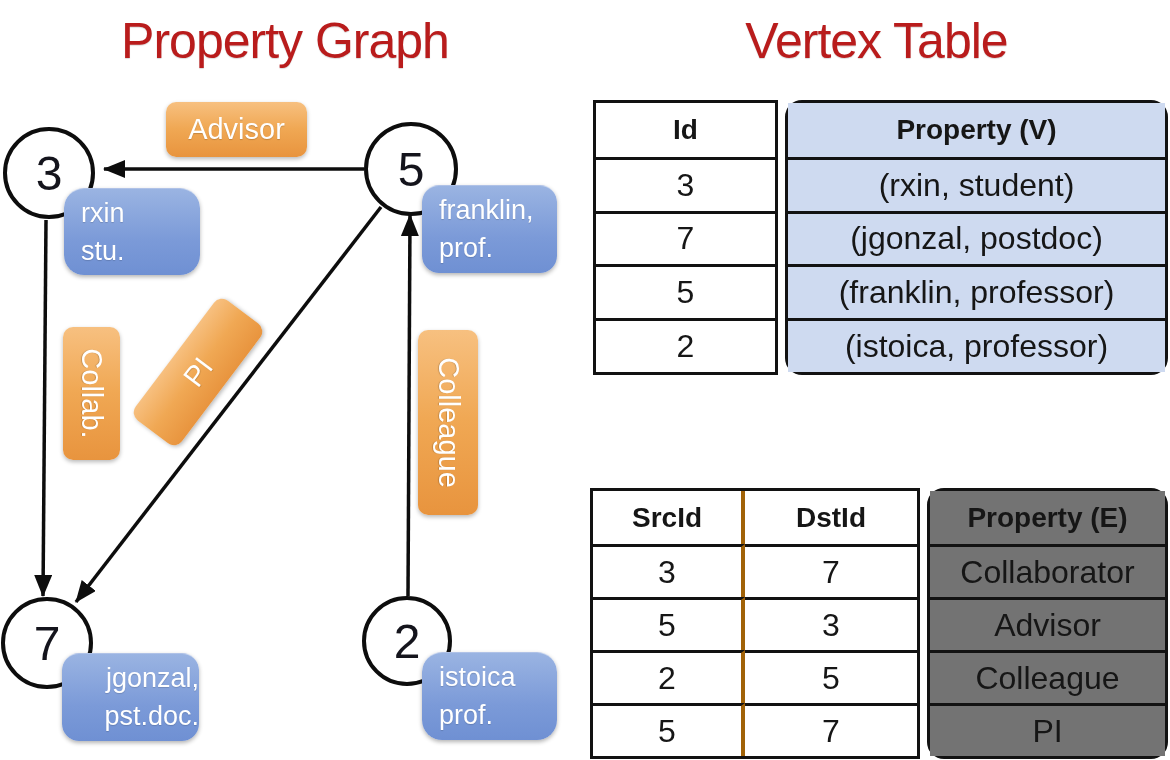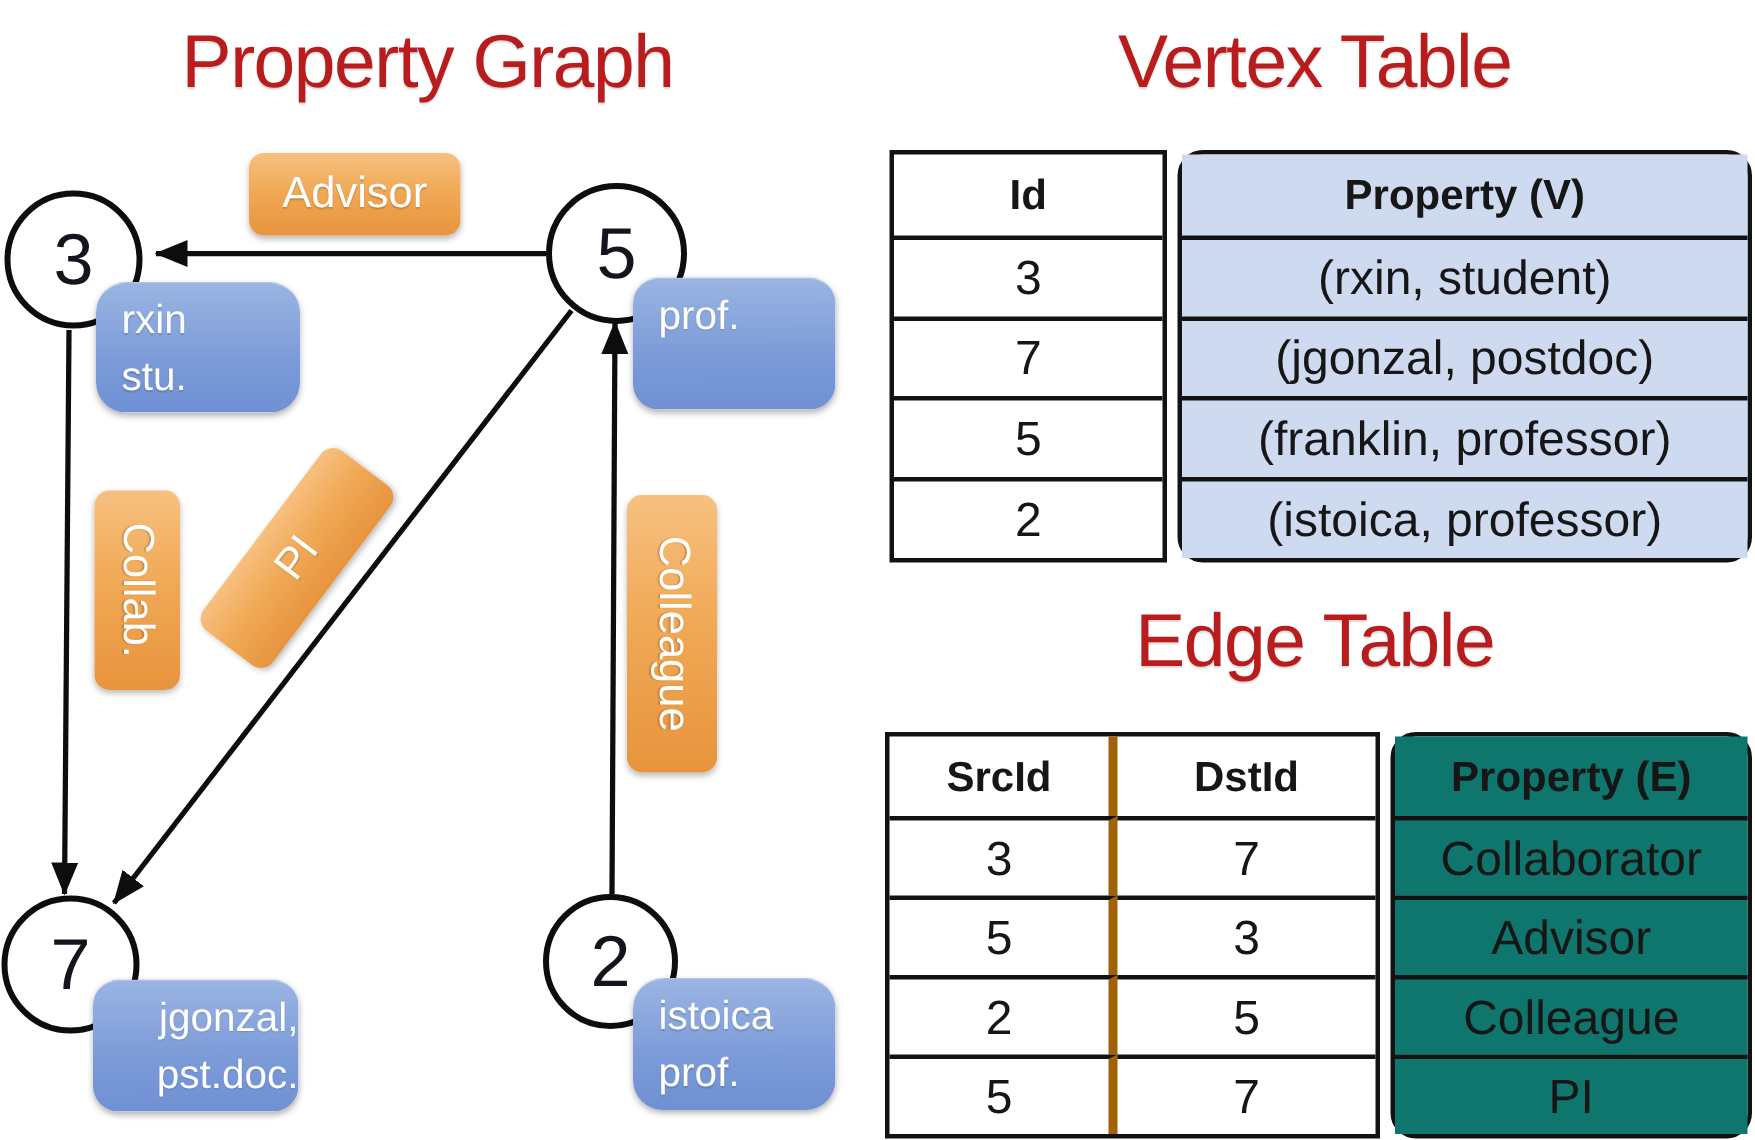--- a/index.html
+++ b/index.html
@@ -43,33 +43,32 @@
     grid-template-rows:repeat(5,1fr);box-sizing:border-box;
   }
   .sub.grow{flex:1 1 auto;border-radius:17px;}
   .sub.twocol{grid-template-columns:152px 1fr;}
   .cell{
     display:flex;align-items:center;justify-content:center;
     font-size:32px;font-weight:300;border-top:3px solid #121212;
     white-space:nowrap;overflow:hidden;
   }
   .cell.nt{border-top:none;}
-  .cell.rb{border-right:6px solid #a16207;}
+  .cell.rb{border-right:4px solid #a16207;}
   .cell.hdr{font-size:28px;font-weight:bold;}
   .cell.vblue{background:#cedaf0;}
-  .cell.etan{background:#0f766e;}
+  .cell.etan{background:#737373;}
 </style>
 </head>
 <body>
 
 <div id="stage">
 
   <div class="title" style="left:0;top:12;left:0px;top:12px;width:570px;">Property Graph</div>
   <div class="title" style="left:585px;top:12px;width:583px;">Vertex Table</div>
-  <div class="title" style="left:585px;top:398px;width:583px;">Edge Table</div>
 
   <svg id="edge-svg" width="585" height="760">
     <defs>
       <marker id="ah" markerUnits="userSpaceOnUse" markerWidth="26" markerHeight="22" refX="21" refY="9" orient="auto">
         <polygon points="0,0 22,9 0,18" fill="#0d0d0d"></polygon>
       </marker>
     </defs>
     <line x1="364" y1="169" x2="104" y2="169" stroke="#0d0d0d" stroke-width="3.5" marker-end="url(#ah)"></line>
     <line x1="46" y1="220" x2="43" y2="596" stroke="#0d0d0d" stroke-width="3.5" marker-end="url(#ah)"></line>
     <line x1="381" y1="207" x2="76" y2="602" stroke="#0d0d0d" stroke-width="3.5" marker-end="url(#ah)"></line>
@@ -100,20 +99,21 @@
   </div>
   <div class="elabel" style="left:418px;top:330px;width:60px;height:185px;">
     <span class="vtext">Colleague</span>
   </div>
 
   <div class="vbox" style="left:64px;top:188px;width:136px;height:87px;border-radius:20px;">
     <div>rxin</div>
     <div>stu.</div>
   </div>
   <div class="vbox" style="left:422px;top:185px;width:135px;height:88px;">
+    <div>franklin,</div>
     <div>prof.</div>
   </div>
   <div class="vbox" style="left:62px;top:653px;width:137px;height:88px;text-align:right;">
     <div>jgonzal,</div>
     <div>pst.doc.</div>
   </div>
   <div class="vbox" style="left:422px;top:652px;width:135px;height:88px;border-radius:20px;">
     <div>istoica</div>
     <div>prof.</div>
   </div>

